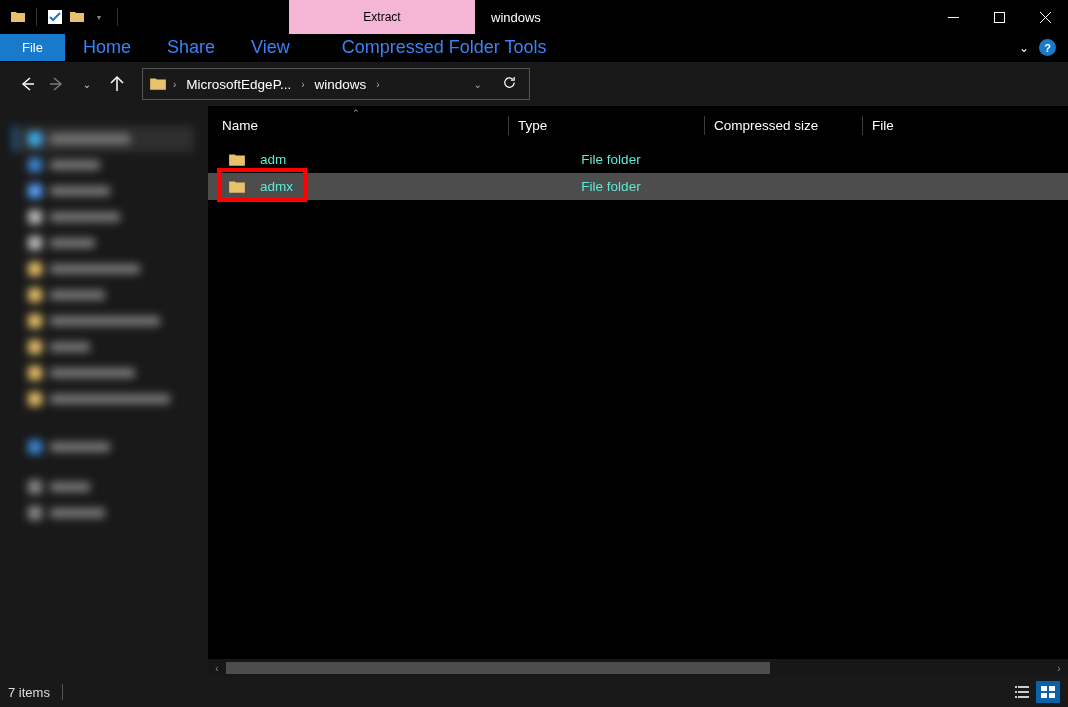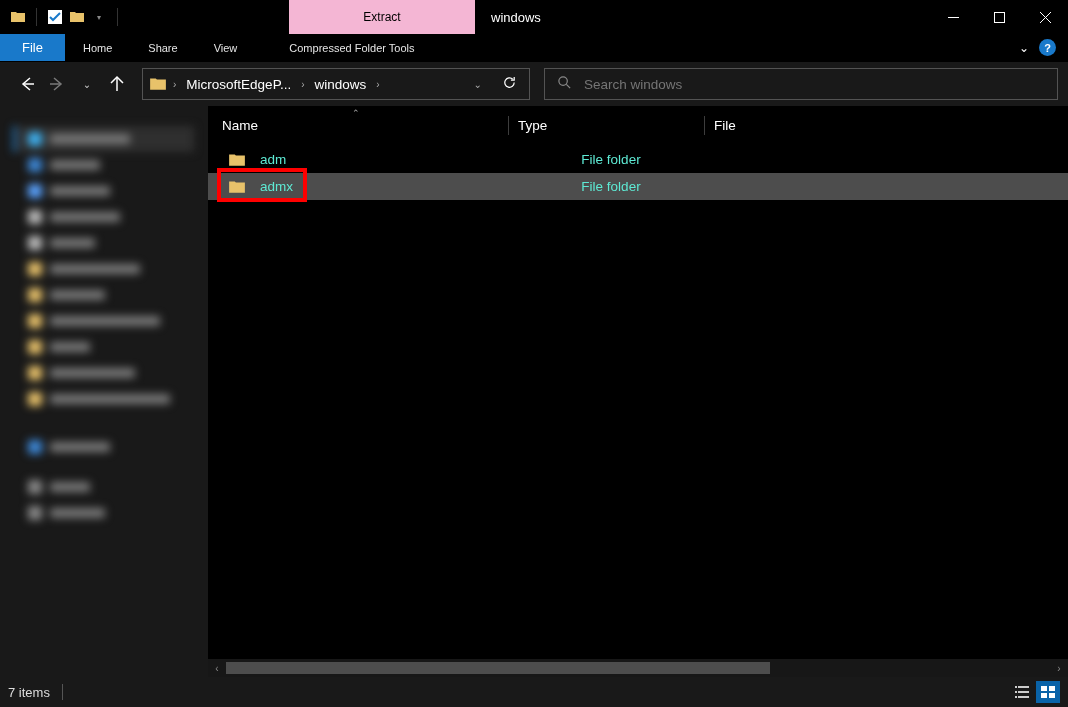--- a/index.html
+++ b/index.html
@@ -13,21 +13,21 @@
 .title-extract { display:flex; flex-direction:column; align-items:center; justify-content:center; width:186px; background:#f4b6d4; color:#000; margin-left: 167px; }
 .title-extract span:first-child { font-size: 12px; }
 .title-text { margin-left: 16px; display:flex; align-items:center; font-size: 13px; color:#fff; }
 .titlebar-right { margin-left:auto; display:flex; }
 .sysbtn { width:46px; display:flex; align-items:center; justify-content:center; color:#fff; font-size:11px; }
 .sysbtn svg { width:11px; height:11px; }
 
 
 .ribbon { height: 28px; background:#000; display:flex; align-items:stretch; border-bottom:1px solid #000; position:relative;}
 .file-tab { background:#1979ca; color:#fff; padding:0 22px; display:flex; align-items:center; font-size:13px; }
-.tab { color:#e5e5e5; padding:0 18px; display:flex; align-items:center; font-size:11px; }
+.tab { color:#3b82f6; padding:0 18px; display:flex; align-items:center; font-size:18px; }
 .tab.wide { padding: 0 24px; }
 .ribbon-right { margin-left:auto; display:flex; align-items:center; gap:10px; padding-right:12px;}
 .chevdown { color:#fff; font-size:12px; }
 .help { width:17px; height:17px; border-radius:50%; background:#1979ca; color:#fff; display:flex; align-items:center; justify-content:center; font-size:11px; font-weight:bold;}
 
 
 .navrow { height: 44px; background:#191919; display:flex; align-items:center; padding:0 10px 0 16px; gap:8px; }
 .navbtn { width:22px; height:22px; display:flex; align-items:center; justify-content:center; color:#fff; }
 .navbtn.dim { color:#7a7a7a; }
 .addr { flex:0 0 388px; height:32px; border:1px solid #535353; background:#191919; display:flex; align-items:center; padding:0 6px; gap:4px; margin-left:6px;}
@@ -181,29 +181,20 @@
     <span class="spacer"></span>
     <span class="drop">⌄</span>
     <span class="refresh">
       <svg width="15" height="15" viewBox="0 0 16 16">
           <path d="M13 8a5 5 0 1 1-1.5-3.5" stroke="#fff" fill="none" stroke-width="1.3"></path>
           <path d="M13 2v3.5H9.5" stroke="#fff" fill="none" stroke-width="1.3"></path>
         </svg>
     </span>
   </div>
 
-  <div class="search">
-    <span class="search-icon">
-      <svg width="15" height="15" viewBox="0 0 16 16">
-          <circle cx="6.5" cy="6.5" r="4.5" stroke="#888" fill="none" stroke-width="1.3"></circle>
-          <line x1="10" y1="10" x2="14" y2="14" stroke="#888" stroke-width="1.3"></line>
-        </svg>
-    </span>
-    <input placeholder="Search windows" style="">
-  </div>
 </div>
 
 <div class="main">
 
   <div class="sidebar">
     <div class="blur">
       <div class="side-item sel">
           <span class="side-dot" style="background:#3db0ef"></span>
           <span class="side-text" style="width:80px"></span>
         </div>
@@ -264,20 +255,21 @@
     </div>
   </div>
 
   <div class="content">
     <div class="cols">
       <div class="col c-name">
         <span>Name</span>
         <span class="sort-ind">⌃</span>
       </div>
       <div class="col c-type">Type</div>
+      <div class="col c-comp">Compressed size</div>
       <div class="col c-size">File</div>
     </div>
 
     <div class="rows">
       <div class="row">
         <span class="fficon ficon"><svg class="folder" viewBox="0 0 16 16">
               <path fill="#e8c26a" d="M1 3h5l1 1h8v9H1z"></path>
             </svg></span>
         <span class="rname">adm</span>
         <span class="rtype">File folder</span>

